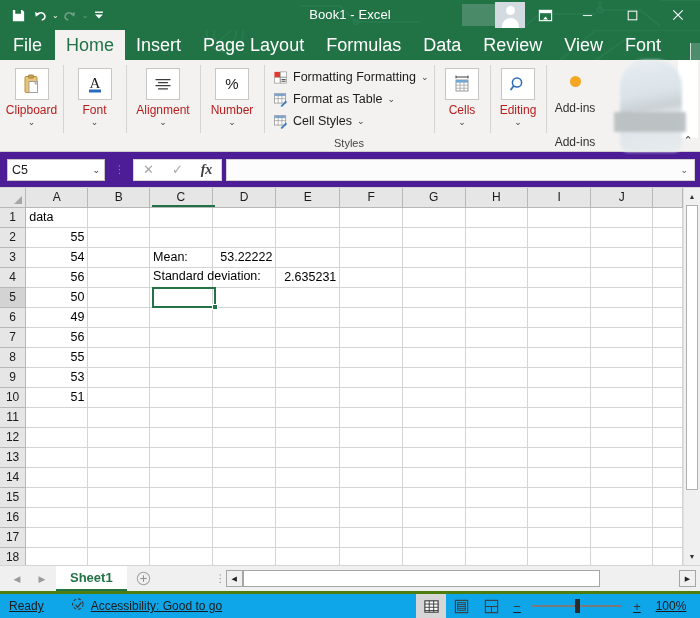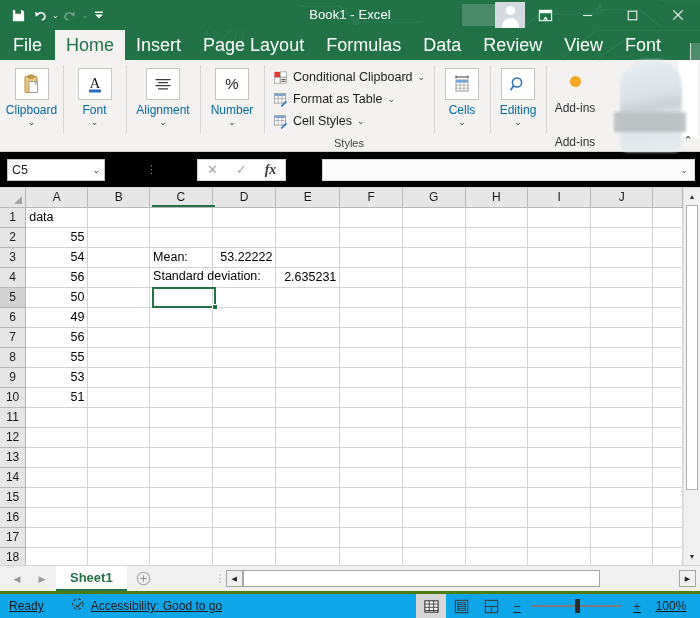--- a/index.html
+++ b/index.html
@@ -71,21 +71,21 @@
     content: ""; position: absolute; left: 0; top: 5px; bottom: 18px; width: 1px; background: #d6d4d2;
   }
   .grp-btn {
     display: flex; flex-direction: column; align-items: center; cursor: default;
     padding: 2px 0; width: 100%;
   }
   .grp-icon {
     width: 34px; height: 32px; border: 1px solid #c8c6c4; background: #fff;
     display: flex; align-items: center; justify-content: center; margin-bottom: 3px;
   }
-  .grp-label { font-size: 12px; color: #0369a1; line-height: 14px; }
+  .grp-label { font-size: 12px; color: #b91c1c; line-height: 14px; }
   .grp-chev { font-size: 9px; color: #444; line-height: 11px; margin-top: 0px; }
   .grp-name { font-size: 11px; color: #444; position: absolute; bottom: 2px; left: 0; right: 0; text-align: center; }
 
   .g-clipboard { width: 63px; }
   .g-font { width: 63px; }
   .g-align { width: 74px; }
   .g-number { width: 64px; }
   .g-styles { width: 170px; align-items: flex-start; padding-left: 8px; }
   .g-cells { width: 56px; }
   .g-editing { width: 56px; }
@@ -109,22 +109,22 @@
     background: #b9bec1; filter: blur(1.6px); opacity: .9;
   }
   .ribbon-collapse {
     position: absolute; right: 4px; bottom: 3px; width: 16px; height: 16px;
     display: flex; align-items: center; justify-content: center; color: #444; font-size: 11px;
   }
   .ribbon-white-edge { position: absolute; right: 2px; top: 0; width: 20px; height: 78px; background: #ffffff; }
 
   
   .formulabar {
-    flex: 0 0 36px; background: #000000; display: flex; align-items: center;
-    padding: 0 3px; border-bottom: 1px solid #d4d4d4; gap: 32px;
+    flex: 0 0 36px; background: #4c1d95; display: flex; align-items: center;
+    padding: 0 3px; border-bottom: 1px solid #d4d4d4;
   }
   .namebox {
     width: 98px; height: 22px; border: 1px solid #c8c6c4; background: #fff;
     display: flex; align-items: center; padding: 0 4px; margin-left: 4px;
   }
   .namebox .nb-text { font-size: 12.5px; color: #1b1b1b; flex: 1; }
   .namebox .nb-chev { font-size: 9px; color: #333; }
   .fb-sep { color: #8a8886; font-size: 11px; margin: 0 8px 0 9px; letter-spacing: 0; line-height: 9px; }
   .fb-btns { display: flex; align-items: center; height: 22px; border: 1px solid #d6d4d2; background:#fff; }
   .fb-btn { width: 29px; height: 20px; display: flex; align-items: center; justify-content: center; color: #a6a6a6; font-size: 13px; }
@@ -404,21 +404,21 @@
       <div class="style-row">
         <span class="sic">
           <svg width="15" height="15" viewBox="0 0 16 16">
             <rect x="1.5" y="2" width="6" height="5.5" fill="#e23b2e"></rect>
             <rect x="8" y="2" width="6.5" height="5.5" fill="#ffffff" stroke="#9a9a9a" stroke-width=".8"></rect>
             <rect x="1.5" y="8" width="6" height="6" fill="#ffffff" stroke="#9a9a9a" stroke-width=".8"></rect>
             <rect x="8" y="8" width="6.5" height="6" fill="#ffffff" stroke="#9a9a9a" stroke-width=".8"></rect>
             <path d="M9 10.2 H13.5 M9 12 H13.5" stroke="#3c3c3c" stroke-width="1"></path>
           </svg>
         </span>
-        <span>Conditional Clipboard</span>
+        <span>Formatting Formatting</span>
         <span class="mini-chev">⌄</span>
       </div>
       <div class="style-row">
         <span class="sic">
           <svg width="15" height="15" viewBox="0 0 16 16">
             <rect x="1.5" y="1.8" width="12" height="10" fill="#ffffff" stroke="#8e8e8e" stroke-width=".8"></rect>
             <rect x="1.5" y="1.8" width="12" height="2.6" fill="#7fa8d6"></rect>
             <path d="M1.5 7.1 H13.5 M5.5 1.8 V11.8 M9.5 1.8 V11.8" stroke="#8e8e8e" stroke-width=".7"></path>
             <path d="M8 15 L13.5 9 L15 10.6 L9.6 16 Z" fill="#3f7fc1"></path>
           </svg>

